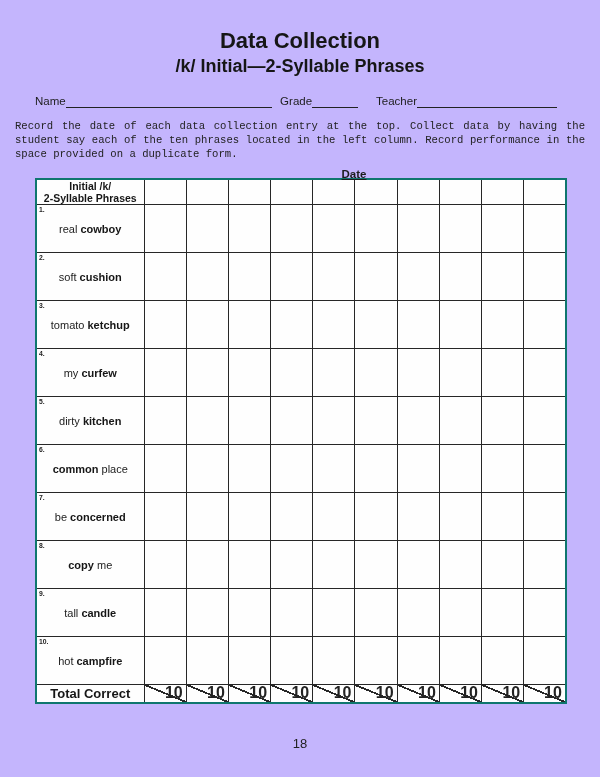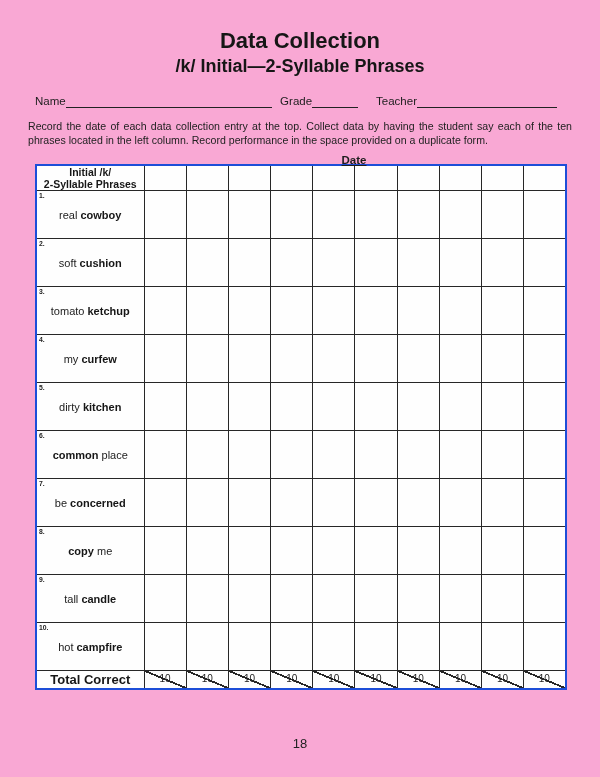--- a/index.html
+++ b/index.html
@@ -4,21 +4,21 @@
 <style>
   html, body { margin: 0; padding: 0; }
   body {
     width: 600px; height: 777px;
     background: #ffffff;
     font-family: "Liberation Sans", sans-serif;
     color: #1d1d1d;
     position: relative;
     overflow: hidden;
   }
-  .sheet { position: absolute; inset: 0; background: #f9a8d4; }
+  .sheet { position: absolute; inset: 0; background: #c4b5fd; }
 
   
   .title {
     margin: 28px 0 0; text-align: center;
     font-size: 22px; line-height: 26px; font-weight: bold; color: #161616;
   }
   .subtitle {
     margin: 1px 0 0; text-align: center;
     font-size: 18px; line-height: 22px; font-weight: bold; color: #161616;
   }
@@ -29,39 +29,39 @@
     margin: 17px 43px 0 35px;
     font-size: 11.5px; line-height: 14px;
   }
   .blank-line { border-bottom: 1.4px solid #222; height: 13px; display: inline-block; }
   .name-line { flex: 1; margin-right: 8px; }
   .grade-line { width: 46px; margin-right: 18px; }
   .teacher-line { width: 140px; }
 
   
   .instructions {
-    margin: 11px 28px 0;
+    margin: 11px 15px 0;
     font-size: 10.6px; line-height: 14px;
-    text-align: justify; color: #222;
+    text-align: justify; color: #222; font-family: Liberation Mono, monospace;
   }
 
   
   .date-label-row {
     margin: 3px 0 0 143px; width: 422px; height: 14px;
     text-align: center;
     text-decoration: underline;
   }
   .date-label { font-size: 11.5px; font-weight: bold; }
 
   
   table.grid {
     margin-left: 35px;
     border-collapse: collapse; table-layout: fixed;
     width: 530px;
-    border: 2px solid #1d4ed8;
+    border: 2px solid #0f766e;
   }
   table.grid td {
     border: 1.4px solid #272727;
     padding: 0; position: relative;
     background: #fefefe;
   }
   td.corner-cell {
     border-top-style: hidden; border-left-style: hidden;
     background: transparent;
     text-align: center; vertical-align: bottom;
@@ -90,22 +90,22 @@
 
   td.total-cell .diag {
     position: absolute; inset: 0;
     background-image: linear-gradient(to top right,
       transparent calc(50% - 0.9px),
       #272727 calc(50% - 0.9px),
       #272727 calc(50% + 0.9px),
       transparent calc(50% + 0.9px));
   }
   td.total-cell .denom {
-    position: absolute; right: 15px; bottom: 4px;
-    font-size: 10px; line-height: 10px; color: #222;
+    position: absolute; right: 3px; bottom: 4px;
+    font-size: 16px; line-height: 10px; color: #222; font-weight: bold;
   }
 
   
   .footer {
     margin: 8px 35px 0;
     font-size: 8.6px; line-height: 10.5px; color: #333;
   }
   .footer .copyright { font-style: italic; }
   .page-num {
     position: absolute; left: 0; right: 0; top: 736px;

